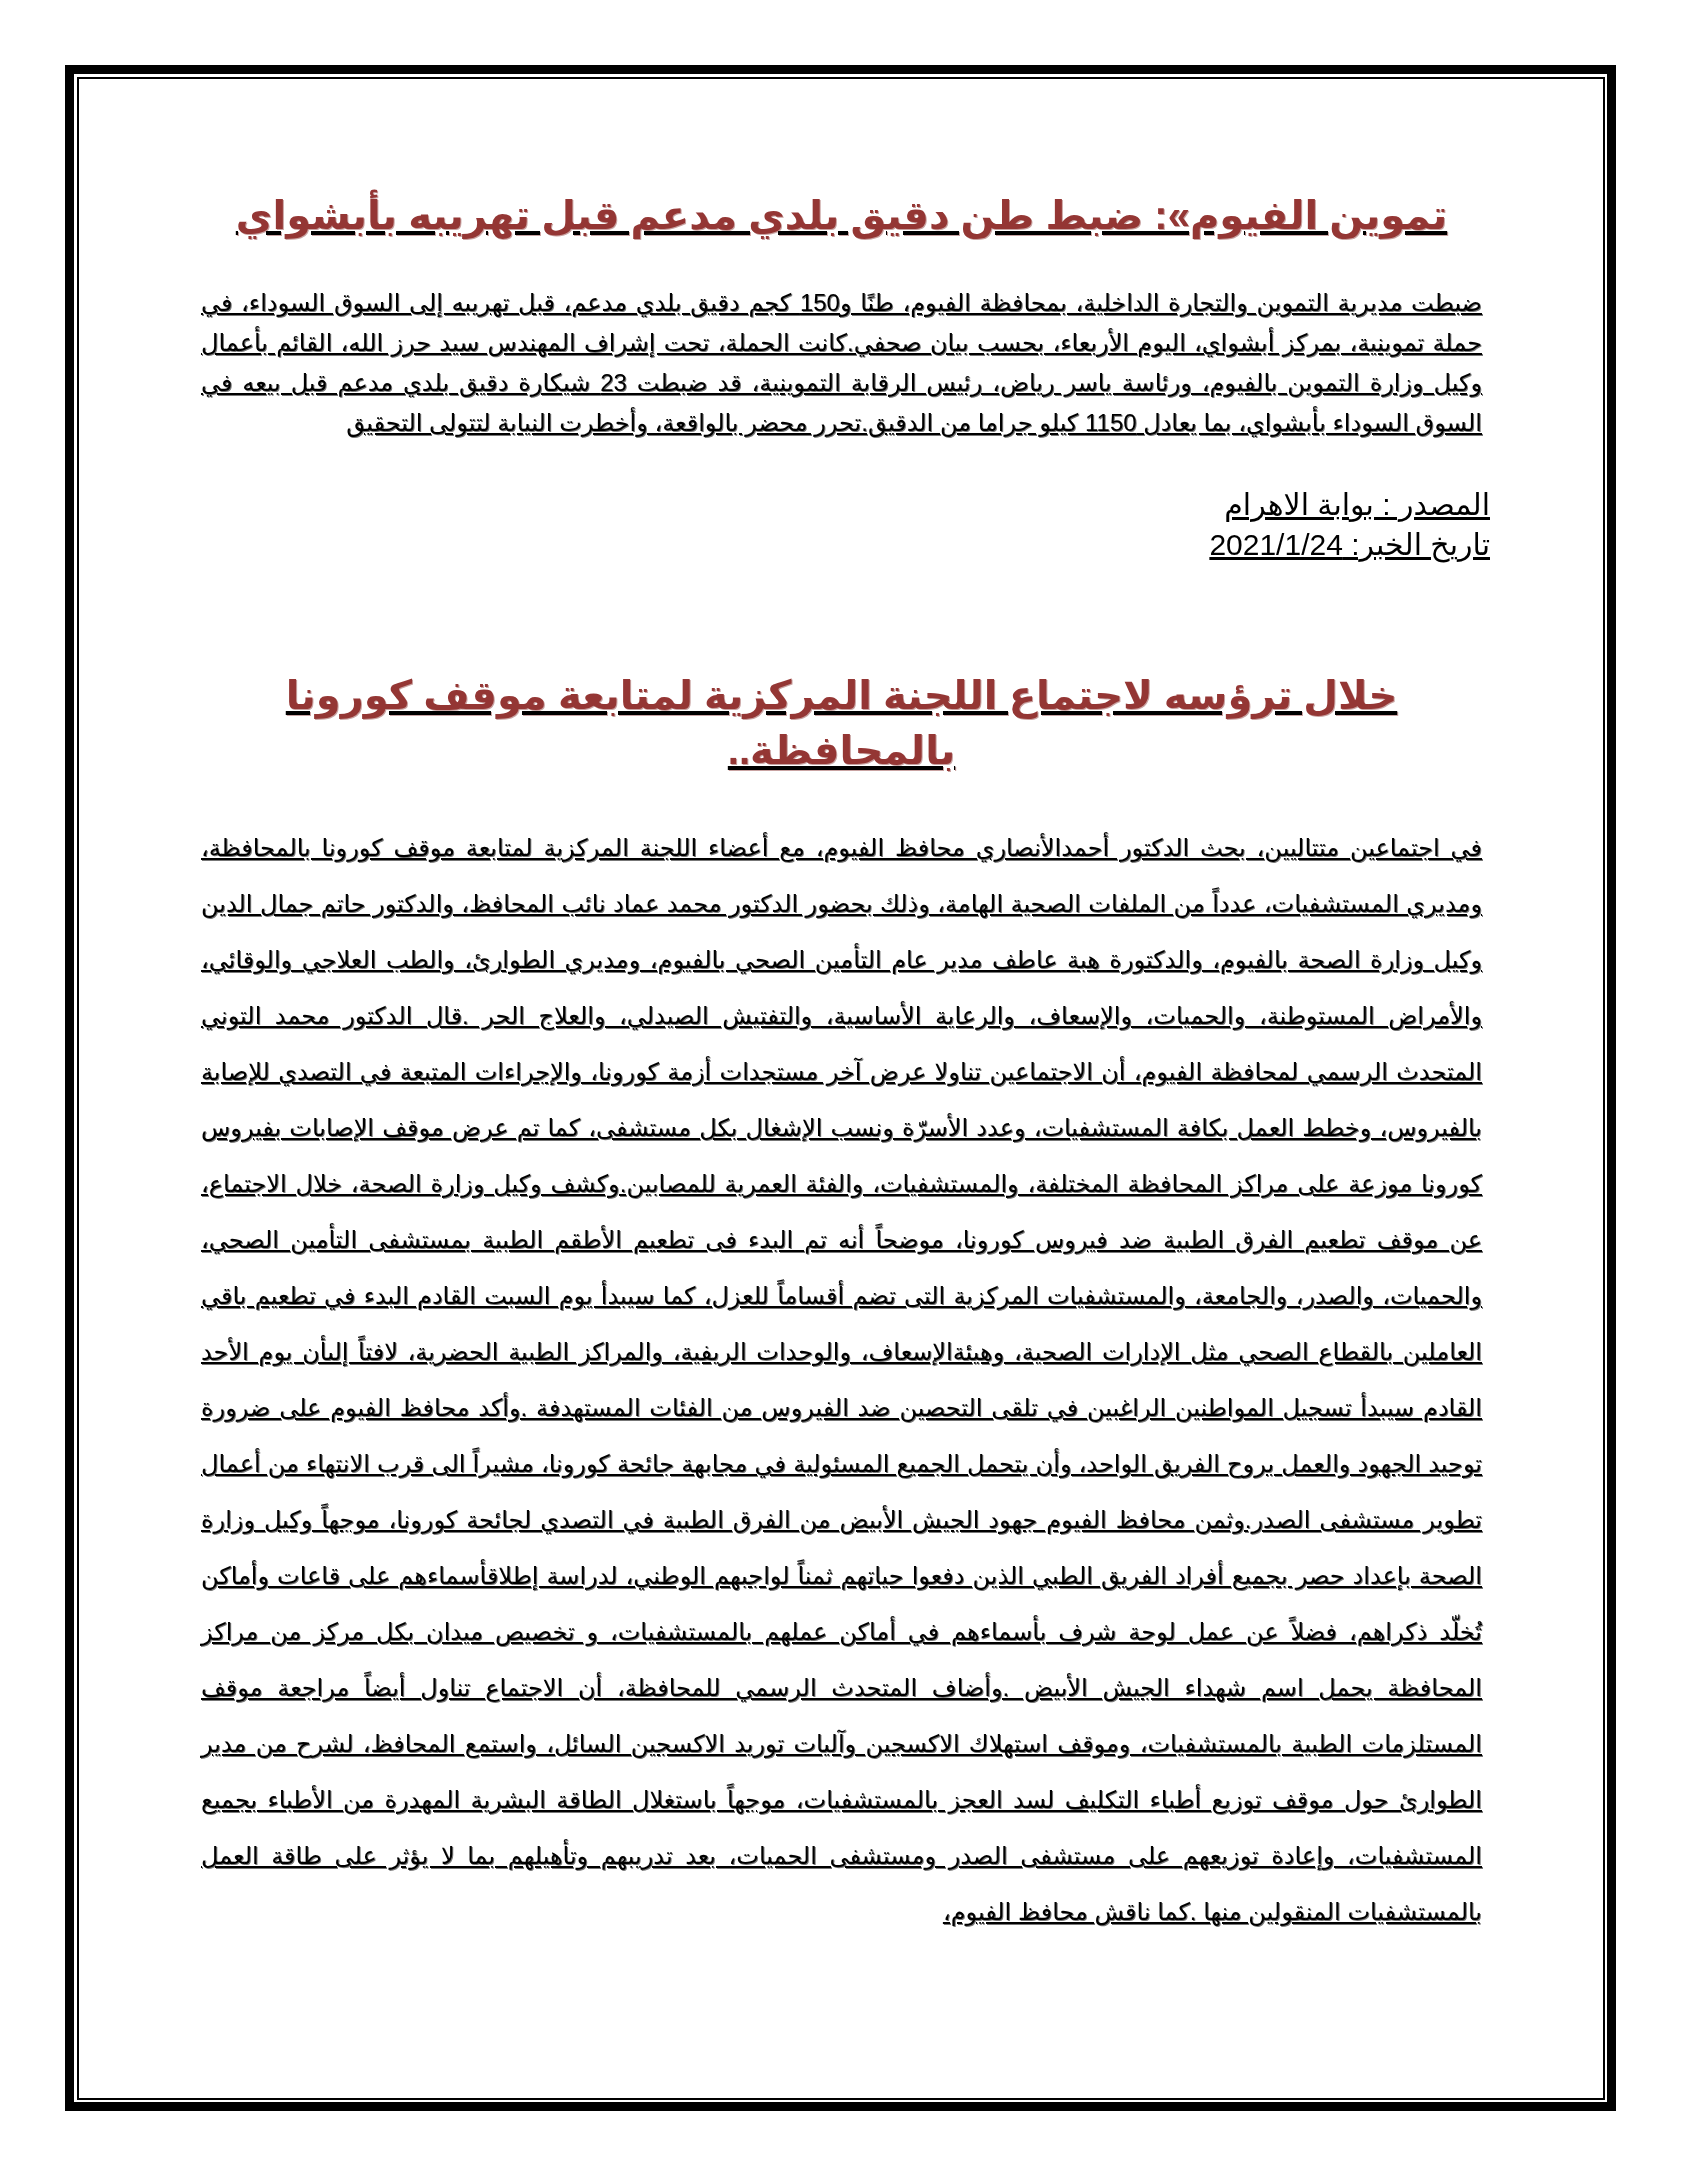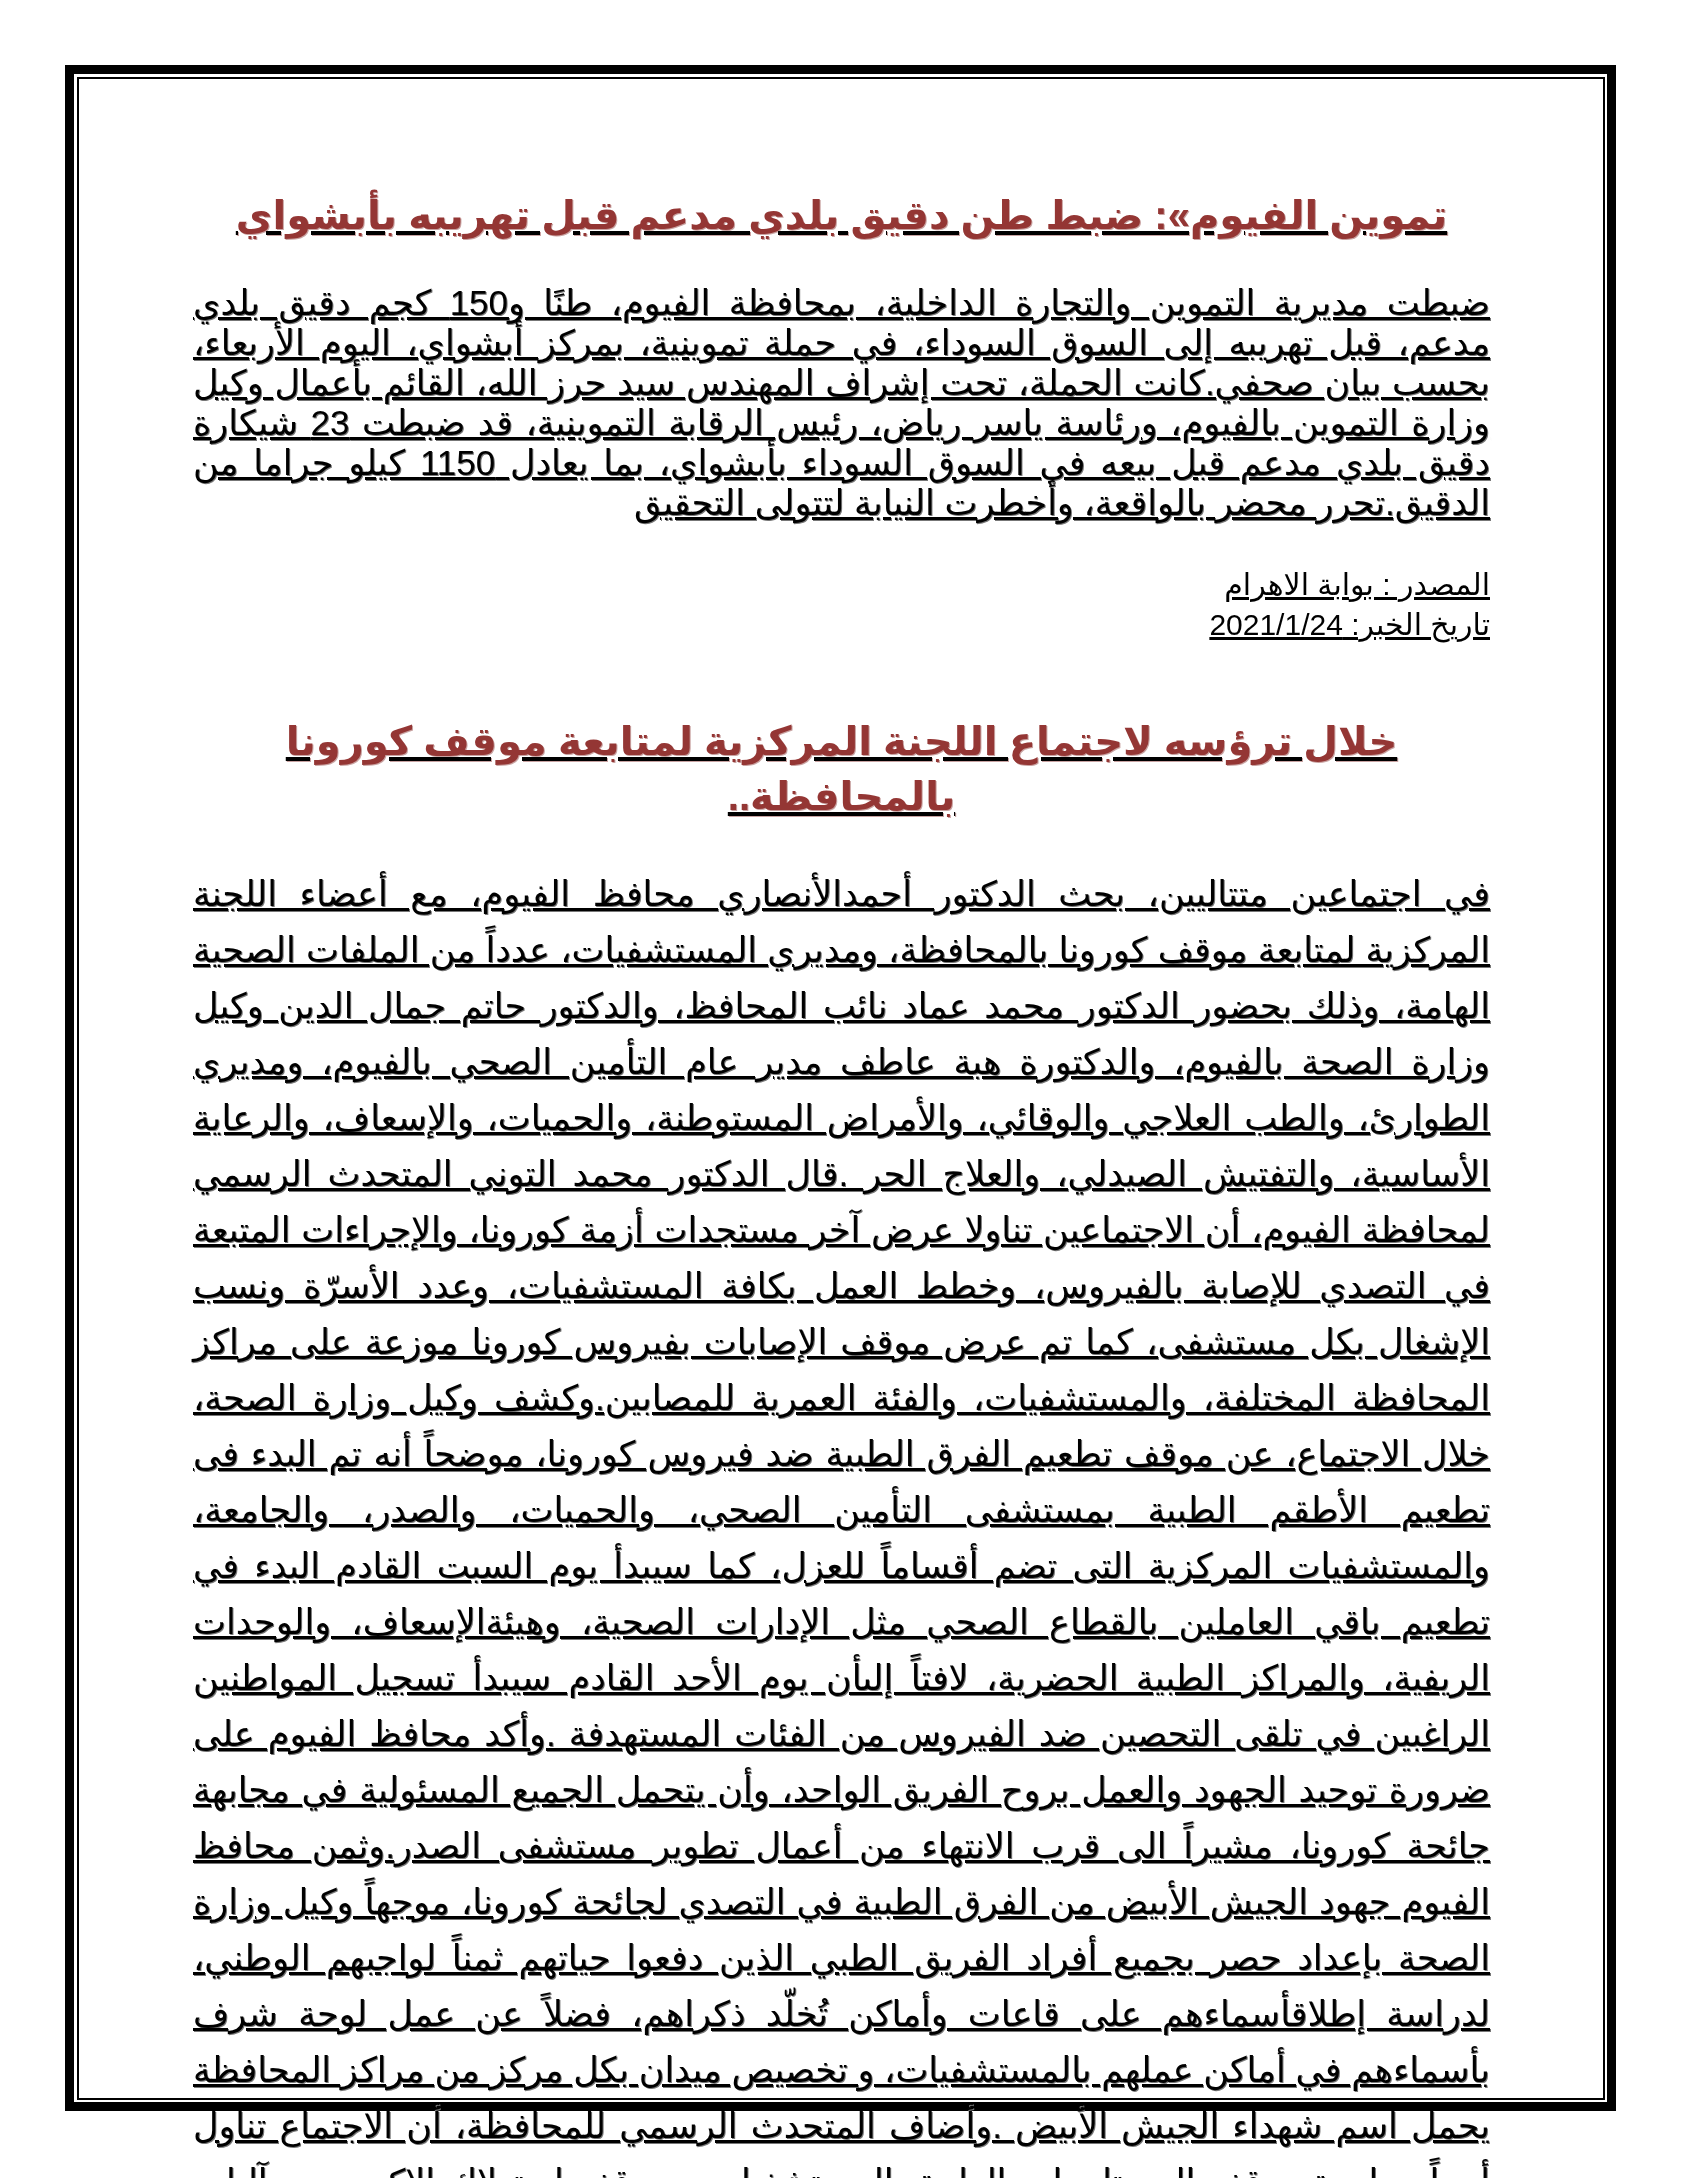--- a/index.html
+++ b/index.html
@@ -14,27 +14,27 @@
     }
     .content {
       position: absolute; left: 193px; top: 188px; width: 1297px;
       direction: rtl; font-family: "Liberation Sans", "DejaVu Sans", sans-serif; color: #000; text-decoration: underline;
     }
     .title {
       color: #943634; font-weight: bold; font-size: 40px; text-align: center;
       margin: 0; line-height: 55px; text-shadow: 1px 1px 0 #c9a3a2;
     }
     .body-text {
-      font-size: 35px; line-height: 40px; text-align: justify; margin: 0;
+      font-size: 24px; line-height: 40px; text-align: justify; margin: 8px;
       text-shadow: 1px 1px 0 #777;
     }
     .p1 { margin-top: 40px; }
     .meta { margin-top: 42px; font-size: 30px; line-height: 40px; }
     .meta div { text-shadow: none; }
-    .title2 { margin-top: 69px; }
+    .title2 { margin-top: 103px; }
     .p2 { margin-top: 42px; line-height: 56px; }
   </style>
 </head>
 <body>
 
 <div class="frame-outer"></div>
 <div class="frame-inner"></div>
 
 <div class="content">
   <section>

